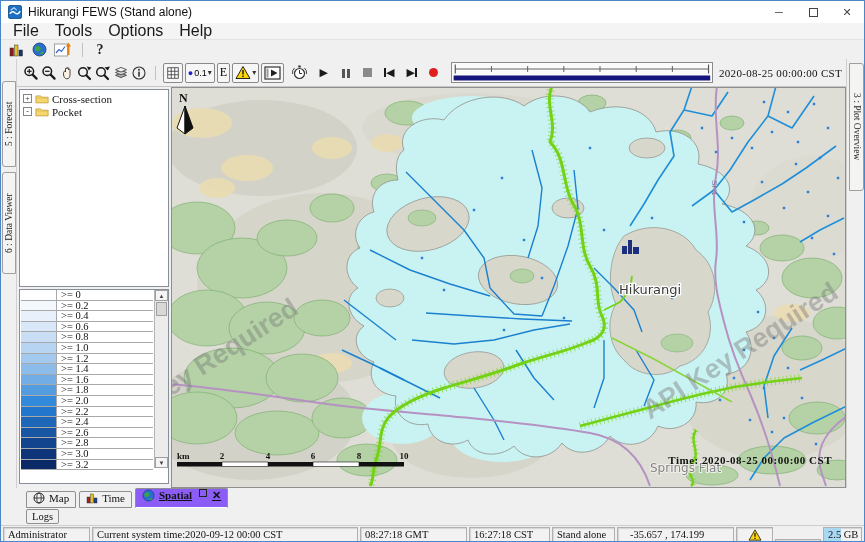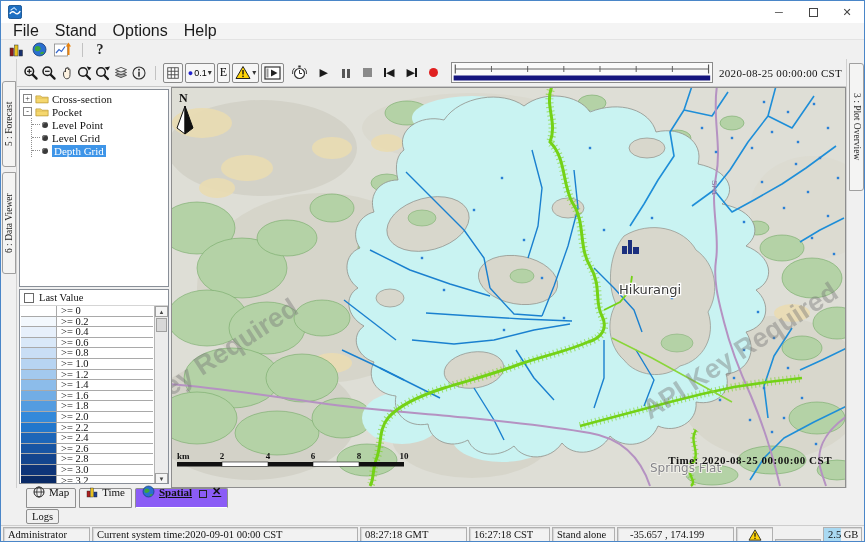--- a/index.html
+++ b/index.html
@@ -62,21 +62,21 @@
   .lg-swatch { width:36px; border-right:1px solid #a9a9a9; flex:0 0 auto; }
   .lg-label { padding-left:4px; line-height:10px; white-space:nowrap; }
   .lg-scroll { position:absolute; right:0; top:0; width:14px; height:178px; background:#ececec; border-left:1px solid #b5b5b5; }
   .lg-arrow { height:11px; border:1px solid #a0a0a0; background:#f4f4f4; font-size:6px; text-align:center; line-height:10px; color:#444; }
   .lg-thumb { height:14px; margin:1px; background:#d8d8d8; border:1px solid #a0a0a0; }
   .lg-arrow.down { position:absolute; bottom:0; left:0; right:0; }
   
   .map-panel { position:absolute; left:154px; top:0; width:675px; height:401px; border:1px solid #8e8e8e; background:#deded6; }
   
   .bottom-tabs { position:absolute; top:487px; left:16px; height:20px; display:flex; align-items:flex-end; padding-left:9px; }
-  .btab { height:17px; border:1px solid #8f8f8f; border-radius:2px 2px 0 0; background:#f0f0f0; display:flex; align-items:flex-end; padding:9px 6px; margin-right:3px; font-family:"Liberation Serif",serif; font-size:11px; color:#111; }
+  .btab { height:17px; border:1px solid #8f8f8f; border-radius:2px 2px 0 0; background:#f0f0f0; display:flex; align-items:flex-start; padding:0 6px; margin-right:3px; font-family:"Liberation Serif",serif; font-size:11px; color:#111; }
   .btab.active { height:20px; background:#8b5cf6; border-bottom-color:#ffffff; font-weight:bold;text-decoration:underline; }
   .btab .ticon { margin-right:4px; display:flex; }
   .btab-max { width:8px; height:8px; border:1.5px solid #222; margin-left:7px; }
   .btab-x { font-weight:bold; font-size:11px; margin-left:5px; color:#111; }
   .logs-row { position:absolute; top:507px; left:16px; height:17px; display:flex; align-items:center; padding-left:9px; }
   .logs-btn { border:1px solid #8f8f8f; border-radius:2px; background:#f0f0f0; font-family:"Liberation Serif",serif; font-size:10.5px; padding:0 5px; height:15px; line-height:13px; color:#111; }
   
   .statusbar { position:absolute; top:524px; left:0; right:0; height:18px; background:#f0f0f0; border-top:1px solid #cdcdcd; display:flex; gap:2px; padding:1px 2px; font-family:"Liberation Serif",serif; font-size:10.5px; color:#111; }
   .seg { border:1px solid #b0b0b0; box-shadow:inset 1px 1px 1px rgba(120,120,120,.25); background:#f2f2f2; padding:0 4px; line-height:14px; white-space:nowrap; overflow:hidden; }
   .seg-mem { position:relative; }
@@ -87,32 +87,33 @@
 <body>
 
 <div class="window">
 
   <div class="titlebar">
     <svg class="app-logo" viewBox="0 0 16 16">
       <rect x="0.5" y="0.5" width="15" height="15" rx="2" fill="#1d6fc2" stroke="#0d4a8a"></rect>
       <path d="M2,10 Q5,6 8,9 Q11,12 14,7" stroke="#ffffff" stroke-width="1.6" fill="none"></path>
       <path d="M3,6 L7,3 L10,6" stroke="#cfe6ff" stroke-width="1.2" fill="none"></path>
     </svg>
+    <span class="title-text">Hikurangi FEWS  (Stand alone)</span>
     <div class="win-controls">
       <span class="win-btn">─</span>
       <span class="win-btn">
           <span class="max-glyph"></span>
         </span>
       <span class="win-btn">✕</span>
     </div>
   </div>
 
   <div class="menubar">
       <span class="menu-item">File</span>
-      <span class="menu-item">Stand</span>
+      <span class="menu-item">Tools</span>
       <span class="menu-item">Options</span>
       <span class="menu-item">Help</span>
     </div>
 
   <div class="toolbar1">
     <span class="tb1-btn">
       <svg width="15" height="14" viewBox="0 0 15 14">
         <rect x="1" y="5" width="3.5" height="8" fill="#8c1a1a" stroke="#333" stroke-width="0.5"></rect>
         <rect x="5.5" y="2" width="3.5" height="11" fill="#e8c11e" stroke="#333" stroke-width="0.5"></rect>
         <rect x="10" y="7" width="3.5" height="6" fill="#17306e" stroke="#333" stroke-width="0.5"></rect>
@@ -291,43 +292,22 @@
                 <span class="tree-label">Cross-section</span>
               </div>
               <div class="tree-row">
                 <span class="expander">-</span>
                 <svg class="folder-ic" viewBox="0 0 16 12">
                   <path d="M1,3 L1,11 H15 V4.5 H8 L6.5,3 Z" fill="#f5d76e" stroke="#b8952f" stroke-width="0.8"></path>
                   <path d="M1,5.5 H15" stroke="#d9b44a" stroke-width="0.8"></path>
                 </svg>
                 <span class="tree-label">Pocket</span>
               </div>
-              <div class="tree-children">
-                <div class="tree-row">
-                  <span class="guide"></span>
-                  <span class="bullet"></span>
-                  <span class="tree-label">Level Point</span>
-                </div>
-                <div class="tree-row">
-                  <span class="guide"></span>
-                  <span class="bullet"></span>
-                  <span class="tree-label">Level Grid</span>
-                </div>
-                <div class="tree-row">
-                  <span class="guide"></span>
-                  <span class="bullet"></span>
-                  <span class="tree-label sel">Depth Grid</span>
-                </div>
-              </div>
             </div>
           <div class="legend-panel">
-            <div class="lg-check-row">
-              <span class="lg-checkbox"></span>
-              <span>Last Value</span>
-            </div>
             <div class="lg-body">
               <div class="lg-rows">
                   <div class="lg-row">
                     <span class="lg-swatch" style="background: rgb(255, 255, 255);"></span>
                     <span class="lg-label">&gt;= 0</span>
                   </div>
                   <div class="lg-row">
                     <span class="lg-swatch" style="background: rgb(243, 248, 253);"></span>
                     <span class="lg-label">&gt;= 0.2</span>
                   </div>
@@ -648,21 +628,21 @@
       <span class="btab-max"></span>
       <span class="btab-x">✕</span>
     </div>
   </div>
   <div class="logs-row">
     <span class="logs-btn">Logs</span>
   </div>
 
   <div class="statusbar">
     <span class="seg" style="width:87px;">Administrator</span>
-    <span class="seg" style="flex:1 1 auto;">Current system time:2020-09-01 00:00 CST</span>
+    <span class="seg" style="flex:1 1 auto;">Current system time:2020-09-12 00:00 CST</span>
     <span class="seg" style="width:107px;">08:27:18 GMT</span>
     <span class="seg" style="width:81px;">16:27:18 CST</span>
     <span class="seg" style="width:63px;">Stand alone</span>
     <span class="seg" style="width:117px;padding-left:12px;">-35.657 , 174.199</span>
     <span class="seg" style="width:37px; display:flex; align-items:center; justify-content:center;">
       <svg width="14" height="12" viewBox="0 0 16 14">
           <polygon points="8,1 15,13 1,13" fill="#ffd40a" stroke="#222" stroke-width="1"></polygon>
           <rect x="7.3" y="4.5" width="1.4" height="4.5" fill="#111"></rect>
           <rect x="7.3" y="10.2" width="1.4" height="1.5" fill="#111"></rect>
         </svg>

